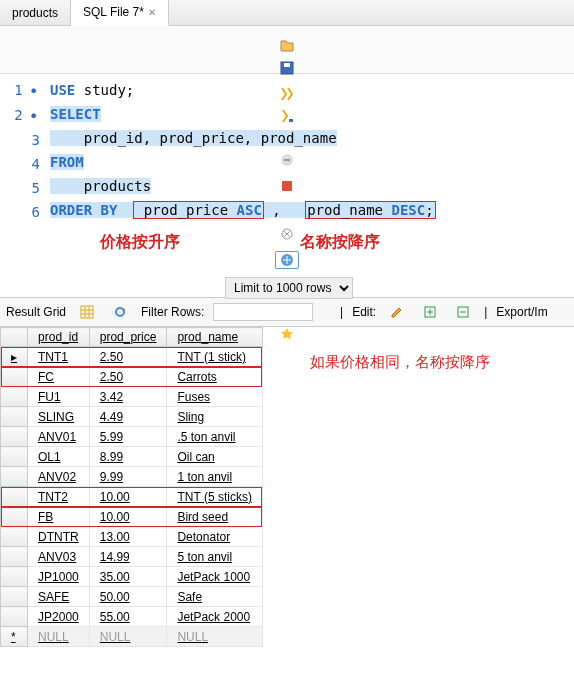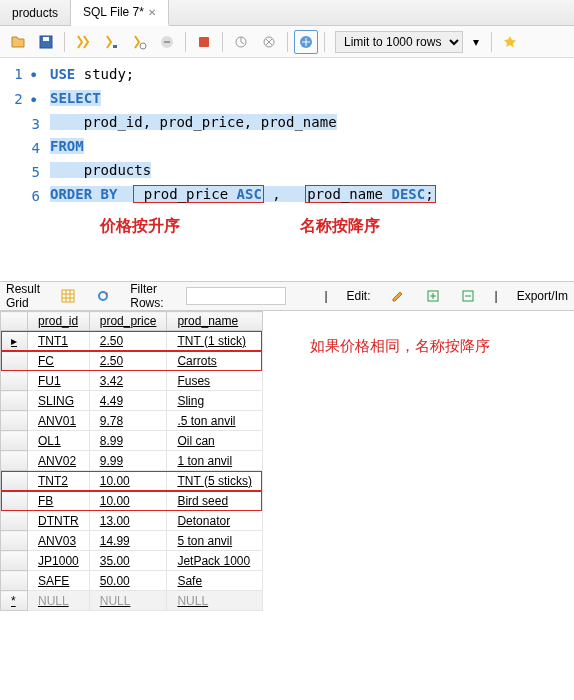--- a/index.html
+++ b/index.html
@@ -5,41 +5,41 @@
 * { margin: 0; padding: 0; box-sizing: border-box; }
 body { font-family: "Segoe UI", Tahoma, sans-serif; font-size: 12px; background: #fff; width: 574px; }
 
 
 .tab-bar { display: flex; background: linear-gradient(#f5f5f5, #e8e8e8); border-bottom: 1px solid #ccc; height: 26px; }
 .tab { padding: 4px 12px; border-right: 1px solid #ccc; display: flex; align-items: center; gap: 4px; cursor: pointer; }
 .tab.active { background: #fff; border-bottom: 2px solid #fff; margin-bottom: -1px; }
 .tab-close { color: #888; font-size: 10px; }
 
 
-.toolbar { display: flex; align-items: center; gap: 4px; padding: 11px 6px; border-bottom: 1px solid #ddd; background: #fafafa; height: 32px; }
+.toolbar { display: flex; align-items: center; gap: 4px; padding: 11px 6px; border-bottom: 1px solid #ddd; background: #fafafa; height: 48px; flex-direction: column; }
 .tb-btn { width: 24px; height: 24px; display: flex; align-items: center; justify-content: center; border: 1px solid transparent; border-radius: 2px; cursor: pointer; }
 .tb-sep { width: 1px; height: 20px; background: #ccc; margin: 0 2px; }
 .limit-select { border: 1px solid #ccc; padding: 2px 4px; font-size: 12px; margin-left: 4px; }
 .dropdown-arrow { margin: 0 6px; }
 
 
 .editor { display: flex; font-family: Consolas, monospace; font-size: 14px; padding: 4px 0; }
 .gutter { width: 50px; color: #2a6fbf; text-align: right; padding-right: 10px; line-height: 24px; user-select: none; }
 .gutter .dot { color: #2a6fbf; font-size: 8px; display: inline-block; margin-right: 4px; vertical-align: middle; }
 .code { flex: 1; line-height: 24px; position: relative; }
 .code-line { white-space: pre; }
 .kw { color: #2a6fbf; font-weight: bold; }
 .sel { background: #cde3f8; }
 .redbox { border: 1px solid #d92424; padding: 0 1px; margin-left: 16px; }
 
 
 .anno-row { display: flex; font-family: sans-serif; font-size: 16px; color: #d92424; padding: 4px 0 14px 100px; gap: 120px; font-weight: bold; }
 
 
-.result-bar { display: flex; align-items: center; gap: 19px; padding: 4px 6px; border-top: 1px solid #ccc; border-bottom: 1px solid #ccc; background: #f7f7f7; height: 30px; margin-top: 30px; }
+.result-bar { display: flex; align-items: center; gap: 9px; padding: 4px 6px; border-top: 1px solid #ccc; border-bottom: 1px solid #ccc; background: #f7f7f7; height: 30px; margin-top: 30px; }
 .result-bar .lbl { font-size: 12px; }
 .filter-input { border: 1px solid #ccc; width: 100px; height: 18px; font-size: 11px; padding: 0 2px; }
 
 
 .grid { border-collapse: collapse; font-size: 12px; text-decoration: underline; }
 .grid th { background: linear-gradient(#fafafa,#eaeaea); border: 1px solid #ccc; padding: 2px 10px; text-align: left; font-weight: normal; }
 .grid td { border: 1px solid #e5e5e5; padding: 1px 10px; height: 20px; }
 .grid .rowhdr { width: 18px; background: linear-gradient(#fafafa,#eaeaea); border: 1px solid #ccc; }
 .grid .null { color: #999; background: #f2f2f2; font-size: 12px; }
 .grid-wrap { position: relative; padding-left: 0; }
@@ -229,21 +229,21 @@
         </tr>
     <tr>
           <td class="rowhdr"></td>
           <td>SLING</td>
           <td>4.49</td>
           <td>Sling</td>
         </tr>
     <tr>
           <td class="rowhdr"></td>
           <td>ANV01</td>
-          <td>9.78</td>
+          <td>5.99</td>
           <td>.5 ton anvil</td>
         </tr>
     <tr>
           <td class="rowhdr"></td>
           <td>OL1</td>
           <td>8.99</td>
           <td>Oil can</td>
         </tr>
     <tr>
           <td class="rowhdr"></td>
@@ -279,20 +279,26 @@
           <td class="rowhdr"></td>
           <td>JP1000</td>
           <td>35.00</td>
           <td>JetPack 1000</td>
         </tr>
     <tr>
           <td class="rowhdr"></td>
           <td>SAFE</td>
           <td>50.00</td>
           <td>Safe</td>
+        </tr>
+    <tr>
+          <td class="rowhdr"></td>
+          <td>JP2000</td>
+          <td>55.00</td>
+          <td>JetPack 2000</td>
         </tr>
     <tr>
           <td class="rowhdr">*</td>
           <td class="null">NULL</td>
           <td class="null">NULL</td>
           <td class="null">NULL</td>
         </tr>
   </tbody>
     </table>
 </div>

